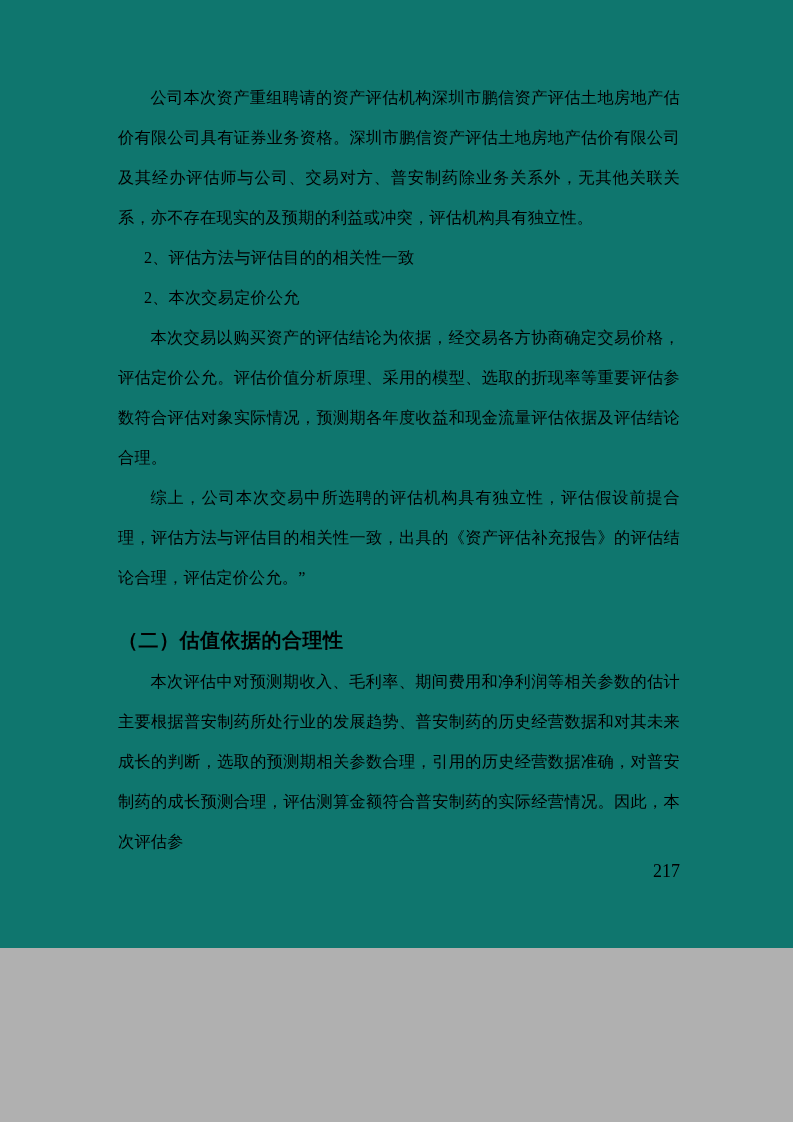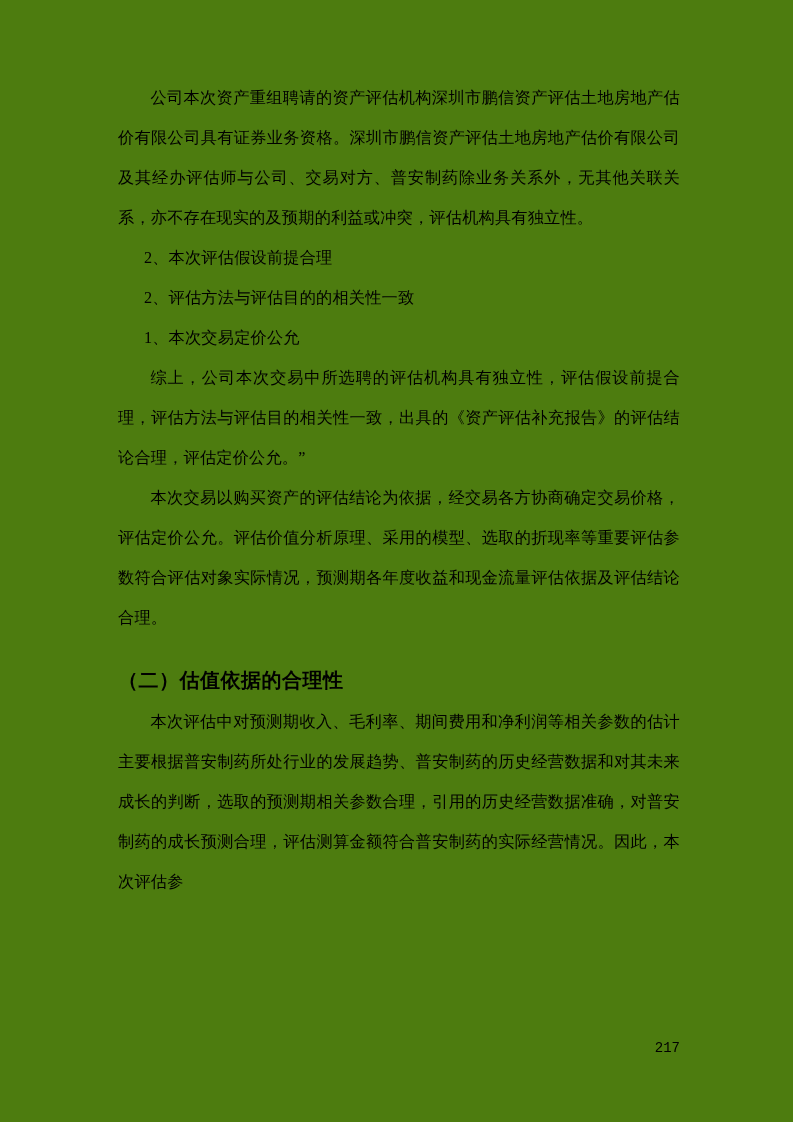--- a/index.html
+++ b/index.html
@@ -6,22 +6,22 @@
     margin: 0;
     padding: 0;
     background: #b0b0b0;
   }
   body {
     font-family: "Liberation Serif", "DejaVu Serif", serif;
   }
   .page {
     position: relative;
     width: 793px;
-    height: 1122px;
-    background: #4d7c0f;
+    height: 948px;
+    background: #0f766e;
     margin: 0 auto;
     overflow: hidden;
     box-sizing: border-box;
   }
   .content {
     position: absolute;
     left: 118px;
     top: 78px;
     width: 562px;
   }
@@ -46,44 +46,43 @@
     font-weight: bold;
     font-size: 20px;
     line-height: 40px;
     color: #000000;
     letter-spacing: 0.5px;
   }
   .page-number {
     position: absolute;
     right: 113px;
     bottom: 66px;
-    font-size: 14px;
+    font-size: 18px;
     color: #000000;
-    font-family: Liberation Mono, monospace;
+    font-family: Liberation Serif, serif;
   }
 </style>
 </head>
 <body>
 
 <div class="page">
   <div class="content">
 
     <p class="para indent2">公司本次资产重组聘请的资产评估机构深圳市鹏信资产评估土地房地产估价有限公司具有证券业务资格。深圳市鹏信资产评估土地房地产估价有限公司及其经办评估师与公司、交易对方、普安制药除业务关系外，无其他关联关系，亦不存在现实的及预期的利益或冲突，评估机构具有独立性。</p>
 
-    <p class="para indent1">2、本次评估假设前提合理</p>
 
 
     <p class="para indent1">2、评估方法与评估目的的相关性一致</p>
 
 
-    <p class="para indent1">1、本次交易定价公允</p>
+    <p class="para indent1">2、本次交易定价公允</p>
+
+    <p class="para indent2">本次交易以购买资产的评估结论为依据，经交易各方协商确定交易价格，评估定价公允。评估价值分析原理、采用的模型、选取的折现率等重要评估参数符合评估对象实际情况，预测期各年度收益和现金流量评估依据及评估结论合理。</p>
 
     <p class="para indent2">综上，公司本次交易中所选聘的评估机构具有独立性，评估假设前提合理，评估方法与评估目的相关性一致，出具的《资产评估补充报告》的评估结论合理，评估定价公允。”</p>
-
-    <p class="para indent2">本次交易以购买资产的评估结论为依据，经交易各方协商确定交易价格，评估定价公允。评估价值分析原理、采用的模型、选取的折现率等重要评估参数符合评估对象实际情况，预测期各年度收益和现金流量评估依据及评估结论合理。</p>
 
     <h2 class="heading">（二）估值依据的合理性</h2>
 
     <p class="para indent2">本次评估中对预测期收入、毛利率、期间费用和净利润等相关参数的估计主要根据普安制药所处行业的发展趋势、普安制药的历史经营数据和对其未来成长的判断，选取的预测期相关参数合理，引用的历史经营数据准确，对普安制药的成长预测合理，评估测算金额符合普安制药的实际经营情况。因此，本次评估参</p>
 
   </div>
 
   <div class="page-number">217</div>
 </div>
 

